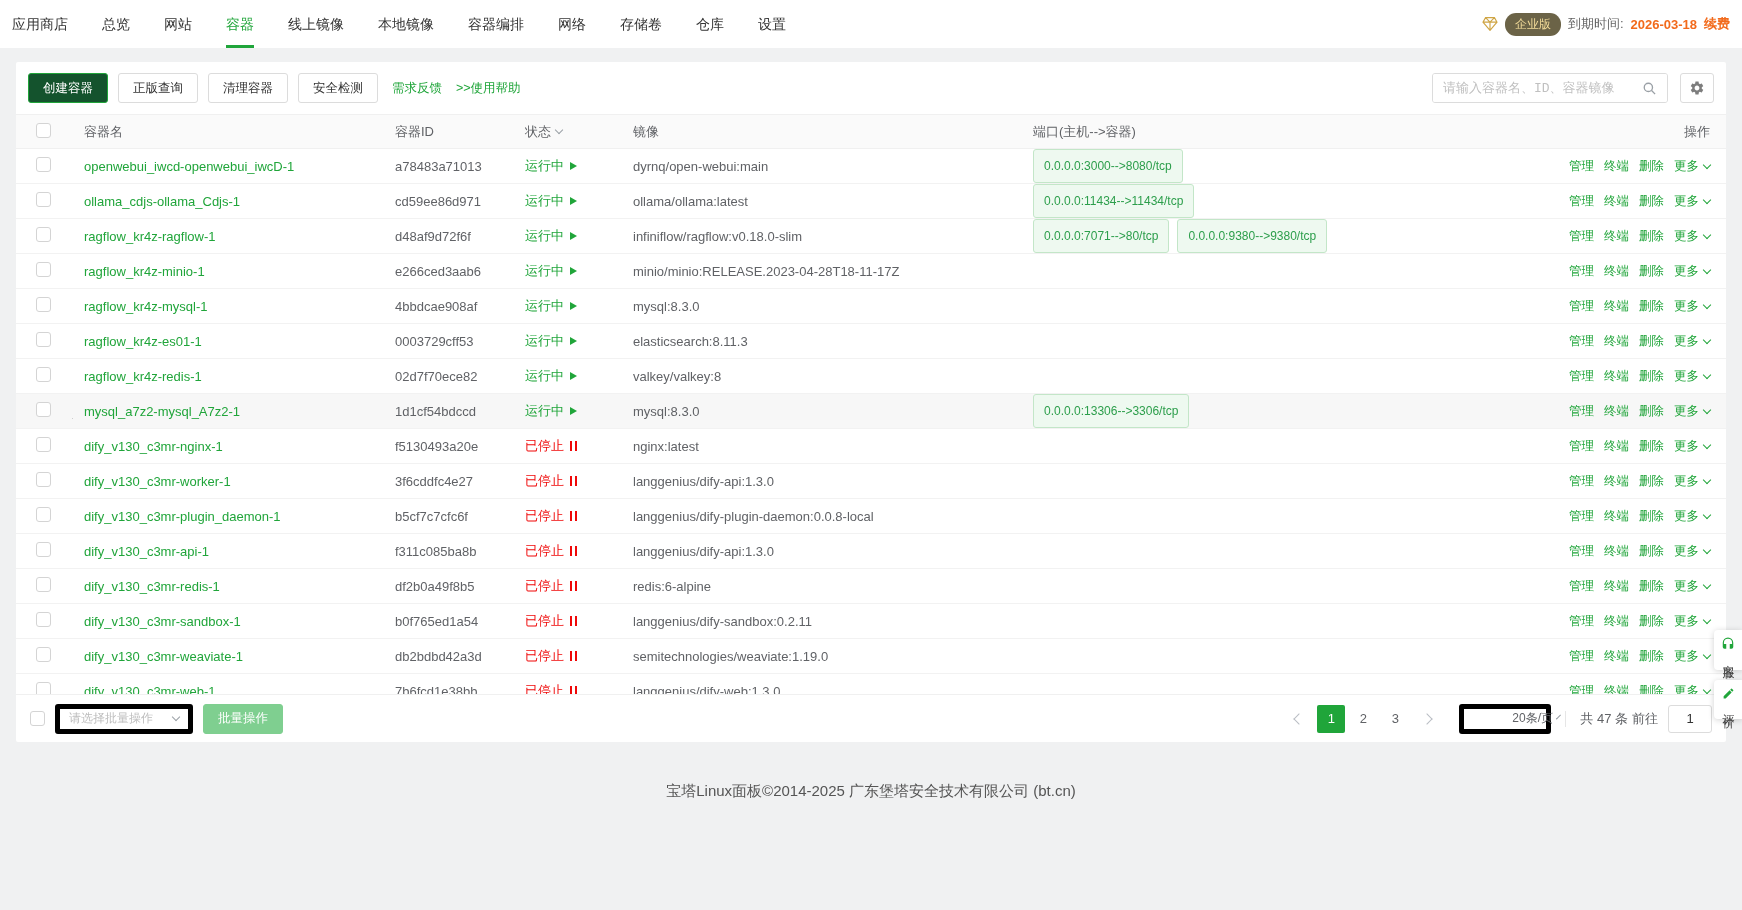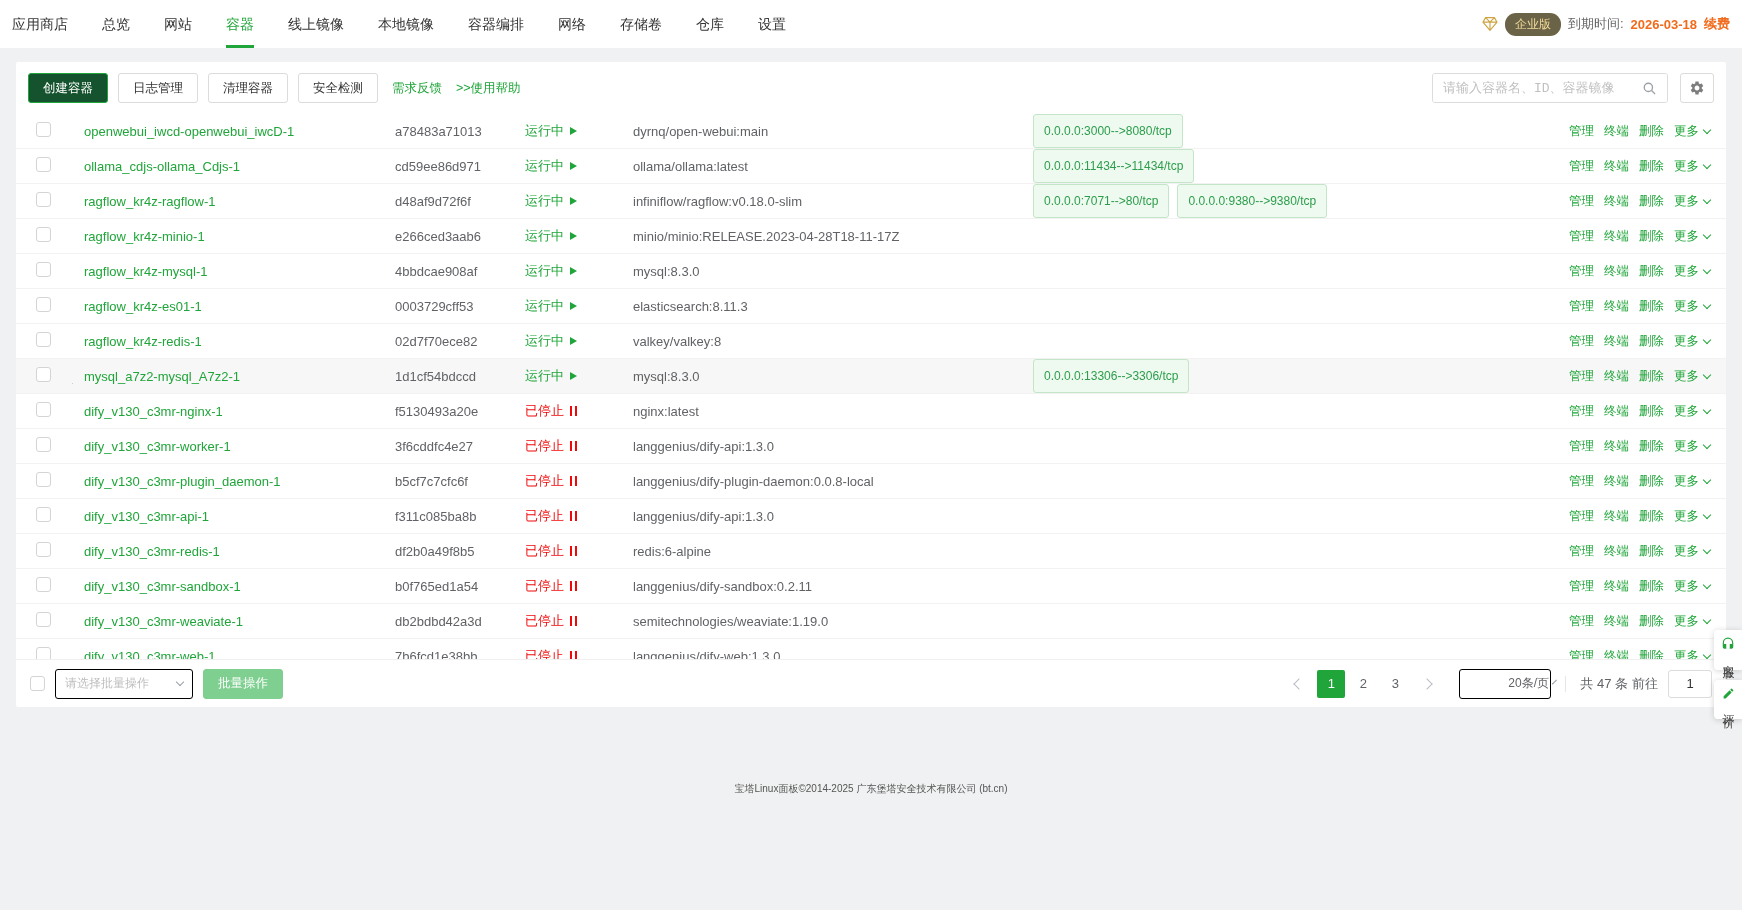--- a/index.html
+++ b/index.html
@@ -57,38 +57,38 @@
   .ic-play { display:inline-block; width:0; height:0; border-left:7px solid currentColor; border-top:4.5px solid transparent; border-bottom:4.5px solid transparent; margin-left:6px; }
   .ic-pause { display:inline-block; width:7px; height:10px; border-left:2.5px solid currentColor; border-right:2.5px solid currentColor; margin-left:6px; }
   .pbadge { background:#eef9f0; border:1px solid #c3e6c8; color:#2c9e4b; border-radius:3px; padding:10px 10px; font-size:12px; line-height:1; }
   .act { color:#20a53a; font-size:12.5px; cursor:pointer; text-decoration:none; display:inline-flex; align-items:center; }
   .pin-wrap { position:absolute; left:-7px; top:10px; }
   
   .chev { display:inline-block; width:6px; height:6px; border-right:1.5px solid currentColor; border-bottom:1.5px solid currentColor; transform:rotate(45deg); margin-left:5px; margin-bottom:3px; }
   .chev.dim { border-color:#9aa0a6; }
   
   .bottombar { height:48px; border-top:1px solid #f0f0f0; display:flex; align-items:center; padding:0 14px; gap:10px; }
-  .select { height:30px; border:1px solid #000000; border-radius:3px; display:flex; align-items:center; justify-content:space-between; padding:0 9px; font-size:12px; background:#fff; cursor:pointer; white-space:nowrap; }
+  .select { height:30px; border:5px solid #000000; border-radius:3px; display:flex; align-items:center; justify-content:space-between; padding:0 9px; font-size:12px; background:#fff; cursor:pointer; white-space:nowrap; }
   .batch-select { width:138px; color:#bdbdbd; }
   .psize { width:92px; color:#606266; margin-left:14px;padding-left:48px; }
   .pager { margin-left:auto; display:flex; align-items:center; gap:4px; }
   .page { min-width:28px; height:28px; display:flex; align-items:center; justify-content:center; font-size:13px; color:#606266; cursor:pointer; border-radius:2px; }
   .page.active { background:#20a53a; color:#fff; }
   .pages-strip { display:flex; gap:4px; }
   .pchev { display:inline-block; width:8px; height:8px; border-left:1.5px solid #b9bdc4; border-bottom:1.5px solid #b9bdc4; transform:rotate(45deg); }
   .pchev.right { transform:rotate(-135deg); }
   .vdiv { width:1px; height:16px; background:#e6e6e6; margin:0 10px; }
   .total { color:#606266; font-size:13px; }
   .goto-input { width:44px; height:28px; border:1px solid #dcdcdc; border-radius:3px; text-align:center; font-size:13px; color:#333; outline:none; font-family:inherit; margin-left:6px; }
   
   .float-widgets { position:fixed; right:0; top:630px; display:flex; flex-direction:column; gap:10px; z-index:20; }
   .fw { width:28px; background:#fff; box-shadow:0 1px 6px rgba(0,0,0,.18); border-radius:4px 0 0 4px; padding:7px 0 9px; display:flex; flex-direction:column; align-items:center; gap:4px; color:#444; font-size:12px; cursor:pointer; }
   .fw .vtext { writing-mode:vertical-rl; letter-spacing:3px; }
   
-  .footer { position:absolute; top:782px; left:0; right:0; display:flex; justify-content:center; align-items:center; gap:14px; font-size:10px; color:#555; }
+  .footer { position:absolute; top:782px; left:0; right:0; display:flex; justify-content:center; align-items:center; gap:14px; font-size:15px; color:#555; }
   .flinks { display:inline-flex; align-items:center; gap:12px; }
   .flink { color:#20a53a; text-decoration:none; cursor:pointer; }
   .fsep { color:#e0e0e0; }
 </style>
 </head>
 <body>
 
 <div class="topnav">
   <div class="navitems" id="nav-items">
       <div class="navitem">应用商店</div>
@@ -111,21 +111,21 @@
     <span class="expiry-label">到期时间:</span>
     <span class="expiry-date">2026-03-18</span>
     <a class="renew">续费</a>
   </div>
 </div>
 
 <div class="panel">
 
   <div class="toolbar">
     <button class="btn primary">创建容器</button>
-    <button class="btn">日志管理</button>
+    <button class="btn">正版查询</button>
     <button class="btn">清理容器</button>
     <button class="btn">安全检测</button>
     <a class="link-green">需求反馈</a>
     <a class="link-green">&gt;&gt;使用帮助</a>
     <div class="toolbar-right">
       <div class="searchbox">
         <input placeholder="请输入容器名、ID、容器镜像" style="">
         <div class="search-btn">
           <svg width="15" height="15" viewBox="0 0 20 20">
             <circle cx="8.5" cy="8.5" r="5.5" fill="none" stroke="#9aa0a6" stroke-width="1.8"></circle>
@@ -134,20 +134,33 @@
         </div>
       </div>
       <div class="gear-btn">
         <svg width="16" height="16" viewBox="0 0 24 24">
           <path fill="#7d7d7d" d="M19.14 12.94c.04-.3.06-.61.06-.94s-.02-.64-.07-.94l2.03-1.58c.18-.14.23-.41.12-.61l-1.92-3.32c-.12-.22-.37-.29-.59-.22l-2.39.96c-.5-.38-1.03-.7-1.62-.94l-.36-2.54c-.04-.24-.24-.41-.48-.41h-3.84c-.24 0-.43.17-.47.41l-.36 2.54c-.59.24-1.13.57-1.62.94l-2.39-.96c-.22-.08-.47 0-.59.22L2.74 8.87c-.12.21-.08.47.12.61l2.03 1.58c-.05.3-.09.63-.09.94s.02.64.07.94l-2.03 1.58c-.18.14-.23.41-.12.61l1.92 3.32c.12.22.37.29.59.22l2.39-.96c.5.38 1.03.7 1.62.94l.36 2.54c.05.24.24.41.48.41h3.84c.24 0 .44-.17.47-.41l.36-2.54c.59-.24 1.13-.56 1.62-.94l2.39.96c.22.08.47 0 .59-.22l1.92-3.32c.12-.22.07-.47-.12-.61l-2.01-1.58zM12 15.6c-1.98 0-3.6-1.62-3.6-3.6s1.62-3.6 3.6-3.6 3.6 1.62 3.6 3.6-1.62 3.6-3.6 3.6z"></path>
         </svg>
       </div>
     </div>
   </div>
 
+  <div class="thead">
+    <div class="c check">
+      <span class="cb"></span>
+    </div>
+    <div class="c name">容器名</div>
+    <div class="c id">容器ID</div>
+    <div class="c status">
+      <span>状态</span><i class="chev dim"></i>
+    </div>
+    <div class="c image">镜像</div>
+    <div class="c ports">端口(主机--&gt;容器)</div>
+    <div class="c actions th">操作</div>
+  </div>
 
   <div class="tbody" id="rows">
       <div class="trow">
         <div class="c check"><span class="cb"></span></div>
         <div class="c name"><a class="cname">openwebui_iwcd-openwebui_iwcD-1</a></div>
         <div class="c id">a78483a71013</div>
         <div class="c status"><span class="st run">运行中<i class="ic-play"></i></span></div>
         <div class="c image">dyrnq/open-webui:main</div>
         <div class="c ports">
           <span class="pbadge">0.0.0.0:3000--&gt;8080/tcp</span>

